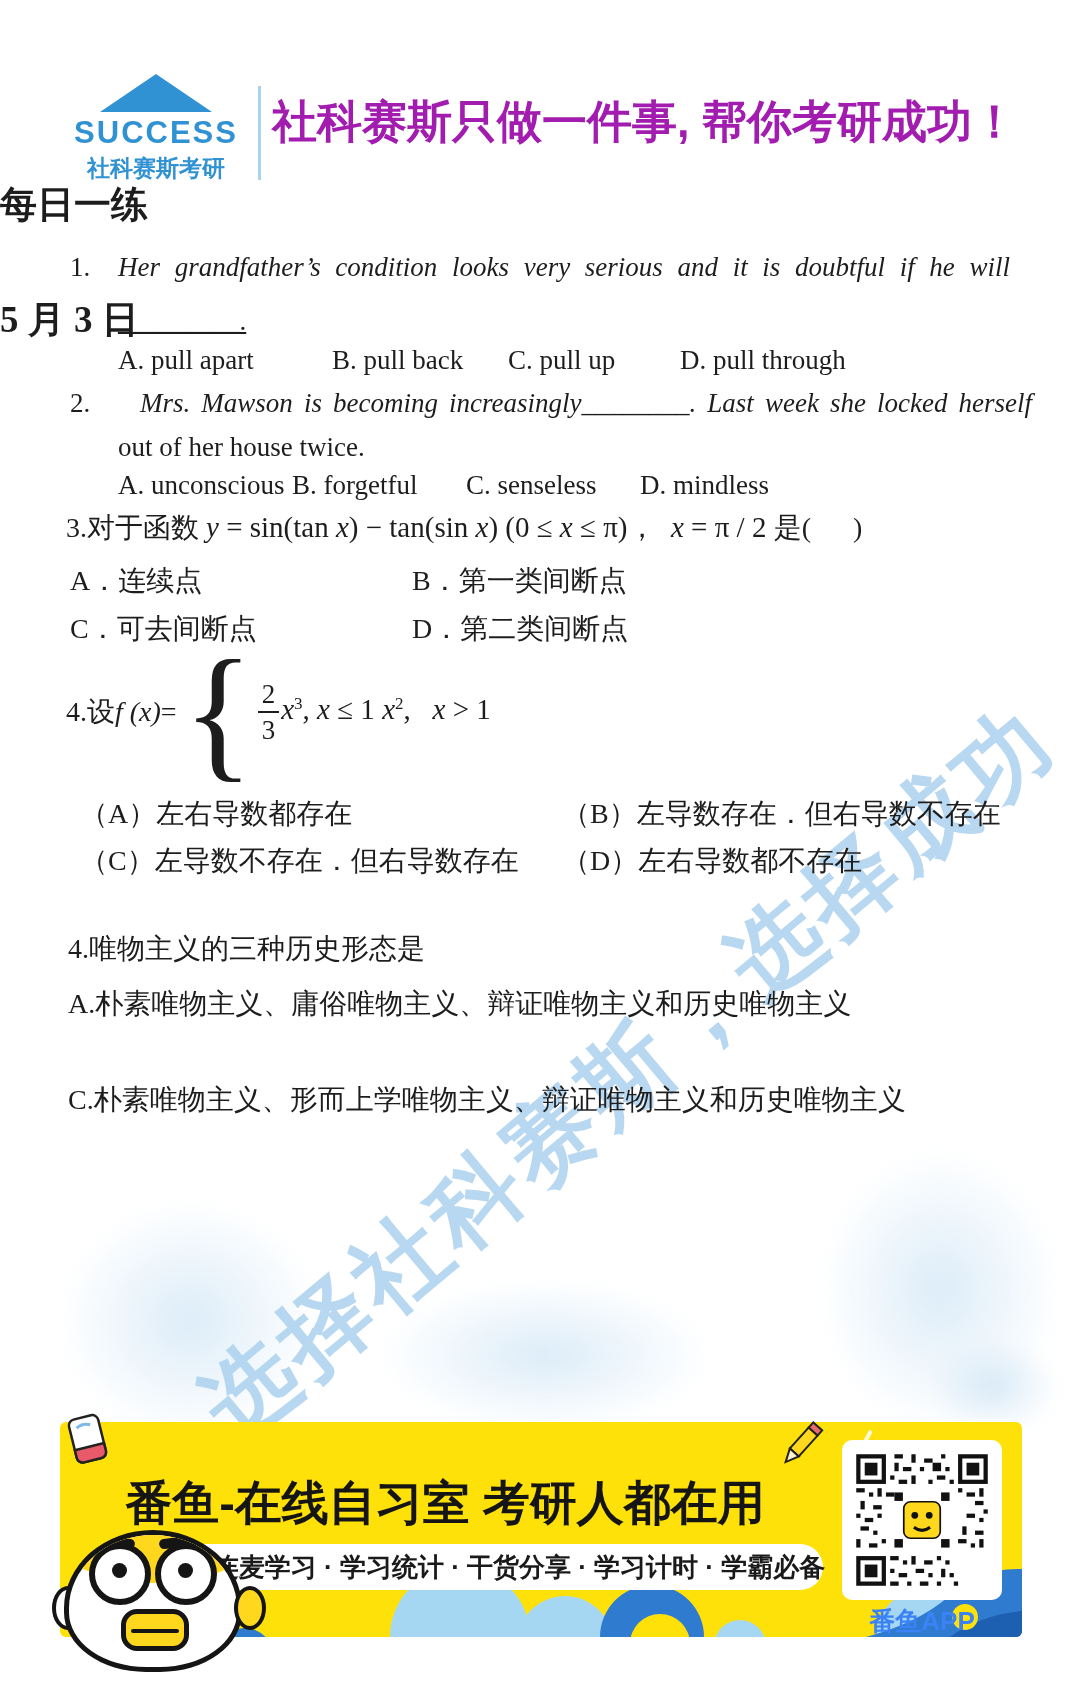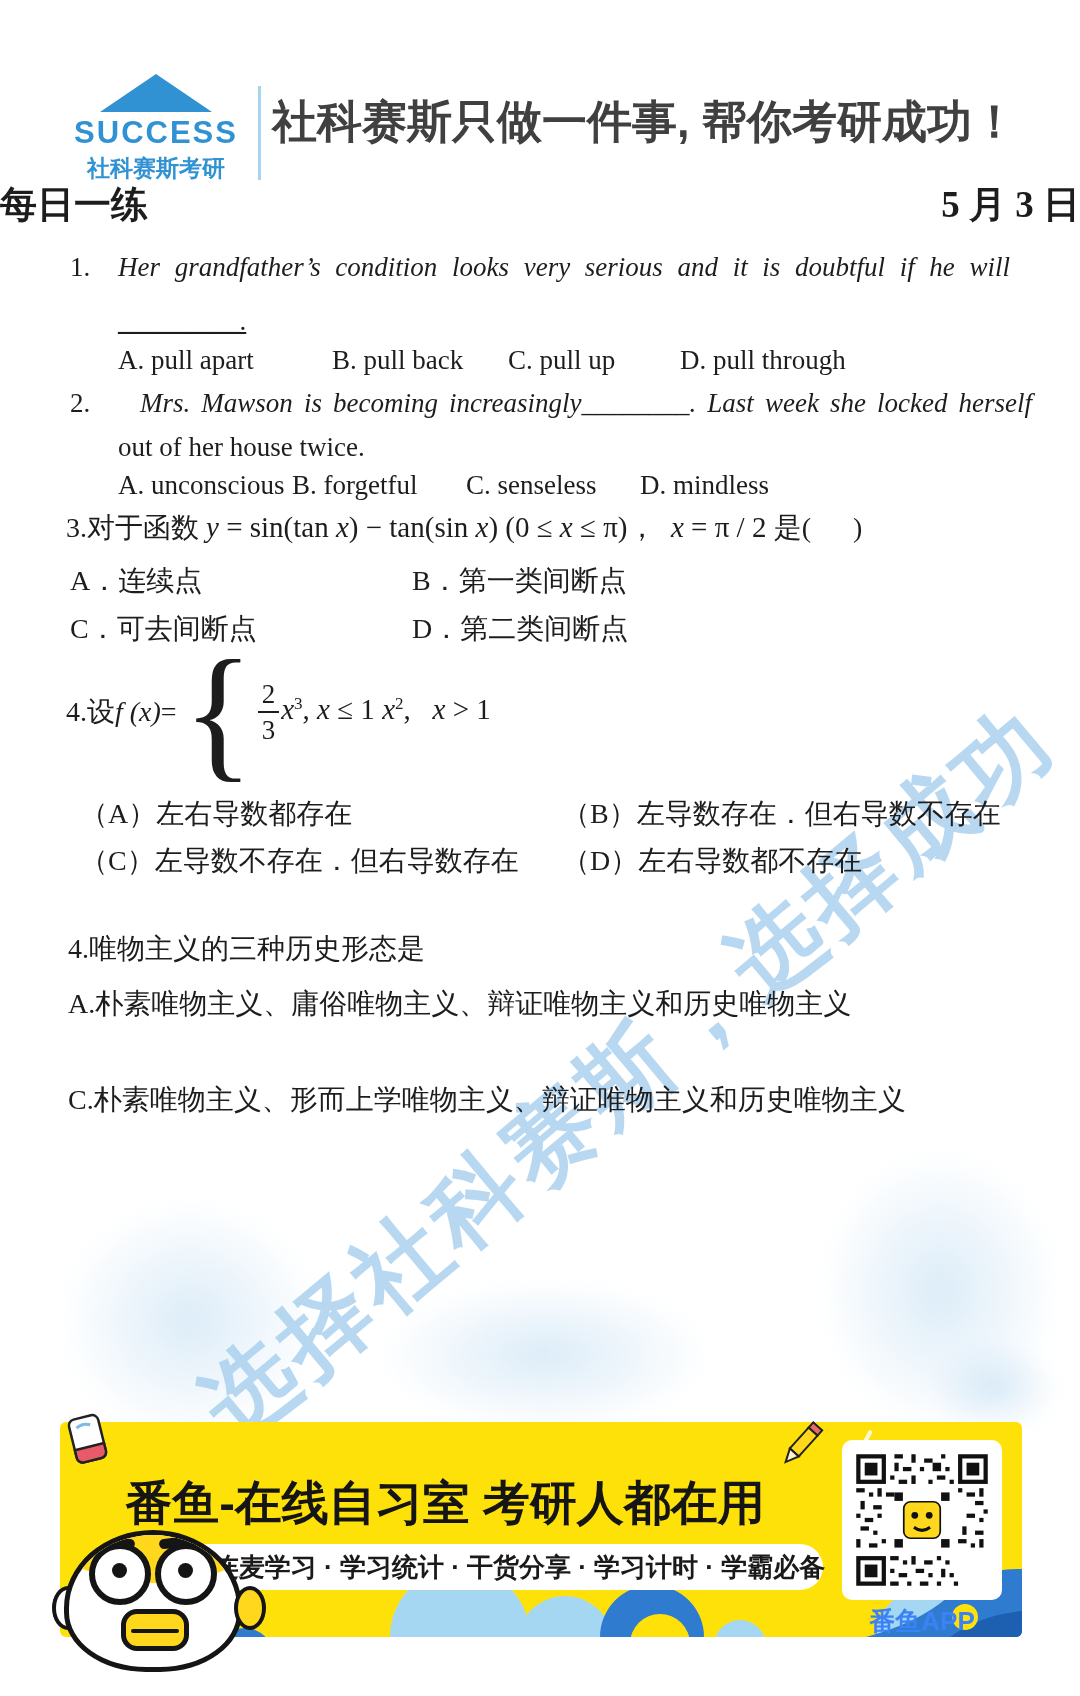--- a/index.html
+++ b/index.html
@@ -20,24 +20,24 @@
   
   .logo{left:58px;top:74px;width:196px;text-align:center;}
   .logo-tri{width:0;height:0;border-left:56px solid transparent;border-right:56px solid transparent;
             border-bottom:38px solid #3092d2;margin:0 auto;}
   .logo-brand{font-family:"Liberation Sans",sans-serif;font-weight:800;font-size:31px;
               color:#3092d2;letter-spacing:2px;margin-top:3px;}
   .logo-sub{font-family:"Liberation Sans",sans-serif;font-weight:700;font-size:23px;
             color:#3092d2;margin-top:2px;}
   .hdr-divider{left:258px;top:86px;width:3px;height:94px;background:#a9d4ee;}
   .slogan{left:272px;top:92px;font-family:"Liberation Sans",sans-serif;font-weight:900;
-          font-size:45px;color:#404040;white-space:nowrap;}
-
-  .doc-title{left:0;top:180px;width:100%;display:flex;justify-content:space-between;gap:84px;
-             font-size:37px;font-weight:bold;}
+          font-size:45px;color:#a21caf;white-space:nowrap;}
+
+  .doc-title{left:0;top:180px;width:100%;display:flex;justify-content:flex-start;gap:65px;
+             font-size:37px;font-weight:bold;flex-direction:column;}
 
   .jline{text-align:justify;text-align-last:justify;font-style:italic;}
   .opt{position:absolute;white-space:nowrap;}
 
   .q3stem{white-space:nowrap;font-size:28px;}
   .q3stem .m{font-size:29px;}
 
   .q4{display:flex;align-items:center;white-space:nowrap;font-size:28px;left:66px;top:636px;height:152px;}
   .brace{font-size:148px;font-weight:400;line-height:1;margin:0 4px 0 6px;}
   .pw{display:inline-block;}

